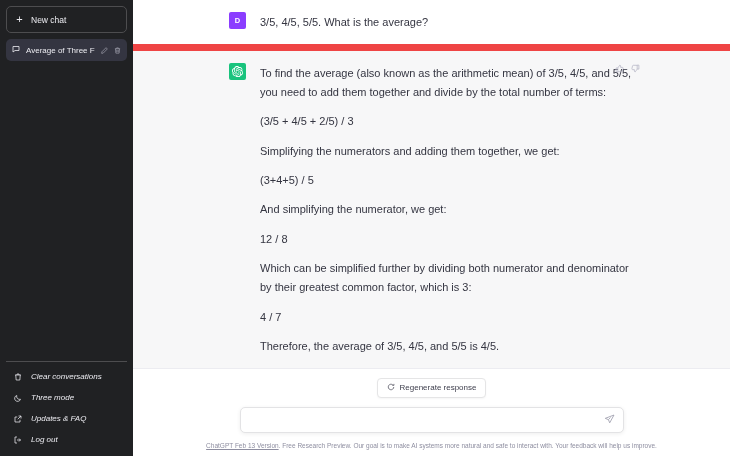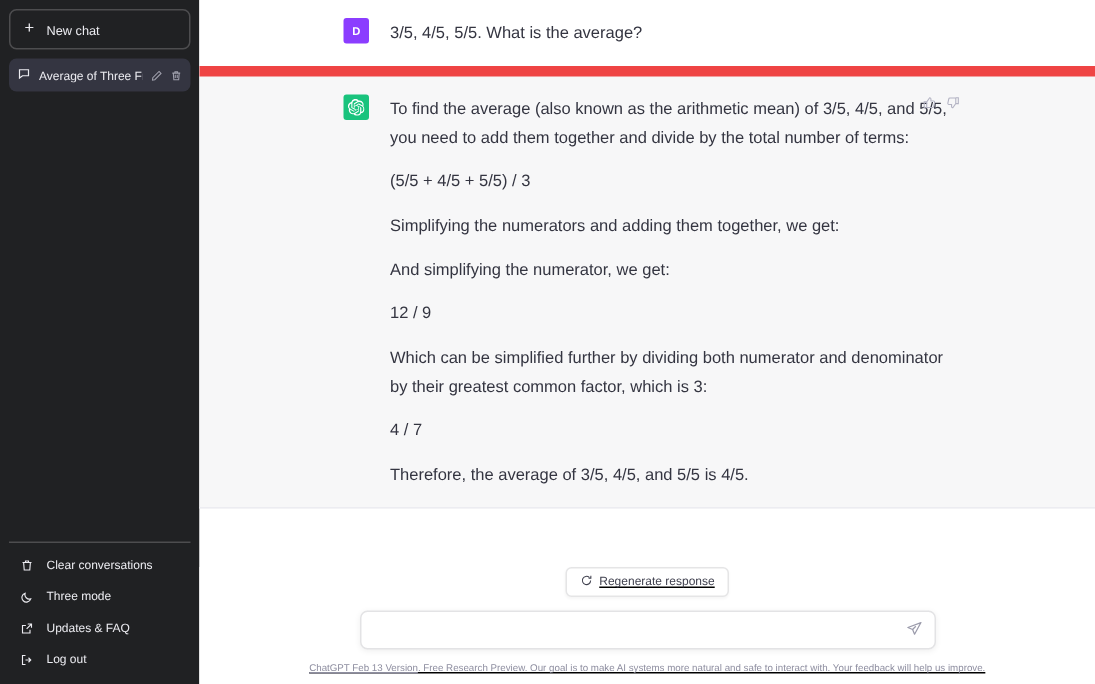--- a/index.html
+++ b/index.html
@@ -53,20 +53,21 @@
 
   .side-menu { padding-bottom: 2px; }
   .menu-item {
     display: flex; align-items: center; gap: 8px;
     padding: 6px 6px;
     font-size: 8px;
     color: #ececf1;
     cursor: pointer;
     border-radius: 5px;
     position: relative;
+    font-style: italic;
   }
   .menu-item .ic { width: 11px; display: flex; align-items: center; justify-content: center; }
   .menu-item .mlabel { flex: 1; white-space: nowrap; }
   .badge-new {
     font-size: 6px; font-weight: bold;
     color: #f0e0a8;
     border: 1px solid #8c7c3e;
     background: #3b3526;
     border-radius: 3px;
     padding: 1px 3px;
@@ -112,21 +113,20 @@
     position: absolute; right: 90px; top: 1px;
     display: flex; gap: 7px; align-items: center;
   }
   .feedback span { cursor: pointer; display: flex; }
 
   
   .bottom {
     position: absolute; left: 0; right: 0; bottom: 0;
     background: #ffffff;
     padding-bottom: 6px;
-    text-decoration: underline;
   }
   .regen-row { display: flex; justify-content: center; margin-bottom: 9px; }
   .regen-btn {
     display: flex; align-items: center; gap: 5px;
     border: 1px solid #e5e5e6;
     background: #ffffff;
     border-radius: 4px;
     padding: 4px 9px;
     font-size: 8px;
     color: #40414f;
@@ -253,24 +253,25 @@
 
       <div class="msg assistant">
         <div class="msg-inner">
           <div class="avatar assistant">
             <svg width="11" height="11" viewBox="0 0 24 24" fill="#ffffff">
               <path d="M22.3 10a5.9 5.9 0 00-.5-4.9 6 6 0 00-6.4-2.9A6 6 0 004.8 4.4a5.9 5.9 0 00-4 2.9 6 6 0 00.7 7A5.9 5.9 0 002 19.2a6 6 0 006.4 2.9 5.9 5.9 0 0010.6-1.2 5.9 5.9 0 004-2.9 6 6 0 00-.7-7zm-9 12.5a4.5 4.5 0 01-2.9-1l.1-.1 4.8-2.8a.8.8 0 00.4-.7v-6.8l2 1.2v5.6a4.5 4.5 0 01-4.4 4.6zM3.7 18.4a4.4 4.4 0 01-.5-3l.1.1 4.8 2.8a.8.8 0 00.8 0l5.9-3.4v2.3l-5 2.9a4.5 4.5 0 01-6.1-1.7zM2.5 8.6a4.5 4.5 0 012.3-2v5.7a.8.8 0 00.4.7l5.9 3.4-2 1.2-4.9-2.9a4.5 4.5 0 01-1.7-6.1zm16.6 3.9L13.2 9l2-1.1 4.9 2.8a4.5 4.5 0 01-.7 8.1v-5.6a.8.8 0 00-.4-.7zm2-3l-.1-.1-4.8-2.8a.8.8 0 00-.8 0L9.5 10V7.7l5-2.9a4.5 4.5 0 016.6 4.7zM8.4 13.6l-2-1.2V6.8a4.5 4.5 0 017.4-3.5l-.1.1-4.8 2.8a.8.8 0 00-.4.7zm1.1-2.4L12.1 9.7l2.6 1.5v3L12.1 15.7 9.5 14.2z"></path>
             </svg>
           </div>
           <div class="body">
             <p>To find the average (also known as the arithmetic mean) of 3/5, 4/5, and 5/5, you need to add them together and divide by the total number of terms:</p>
-            <p>(5/5 + 4/5 + 5/5) / 3</p>
+            <p>(3/5 + 4/5 + 2/5) / 3</p>
             <p>Simplifying the numerators and adding them together, we get:</p>
+            <p>(3+4+5) / 5</p>
             <p>And simplifying the numerator, we get:</p>
-            <p>12 / 9</p>
+            <p>12 / 8</p>
             <p>Which can be simplified further by dividing both numerator and denominator by their greatest common factor, which is 3:</p>
             <p>4 / 7</p>
             <p>Therefore, the average of 3/5, 4/5, and 5/5 is 4/5.</p>
           </div>
           <div class="feedback">
             <span>
               <svg width="9" height="9" viewBox="0 0 16 16" fill="none" stroke="#b4b4c4" stroke-width="1.3">
                 <path d="M5 14V7l3.5-5c.9 0 1.5.7 1.5 1.6V6h3.2c.8 0 1.4.8 1.2 1.6l-1.1 5c-.1.6-.7 1.1-1.3 1.1H5zM5 7H2v7h3"></path>
               </svg>
             </span>

